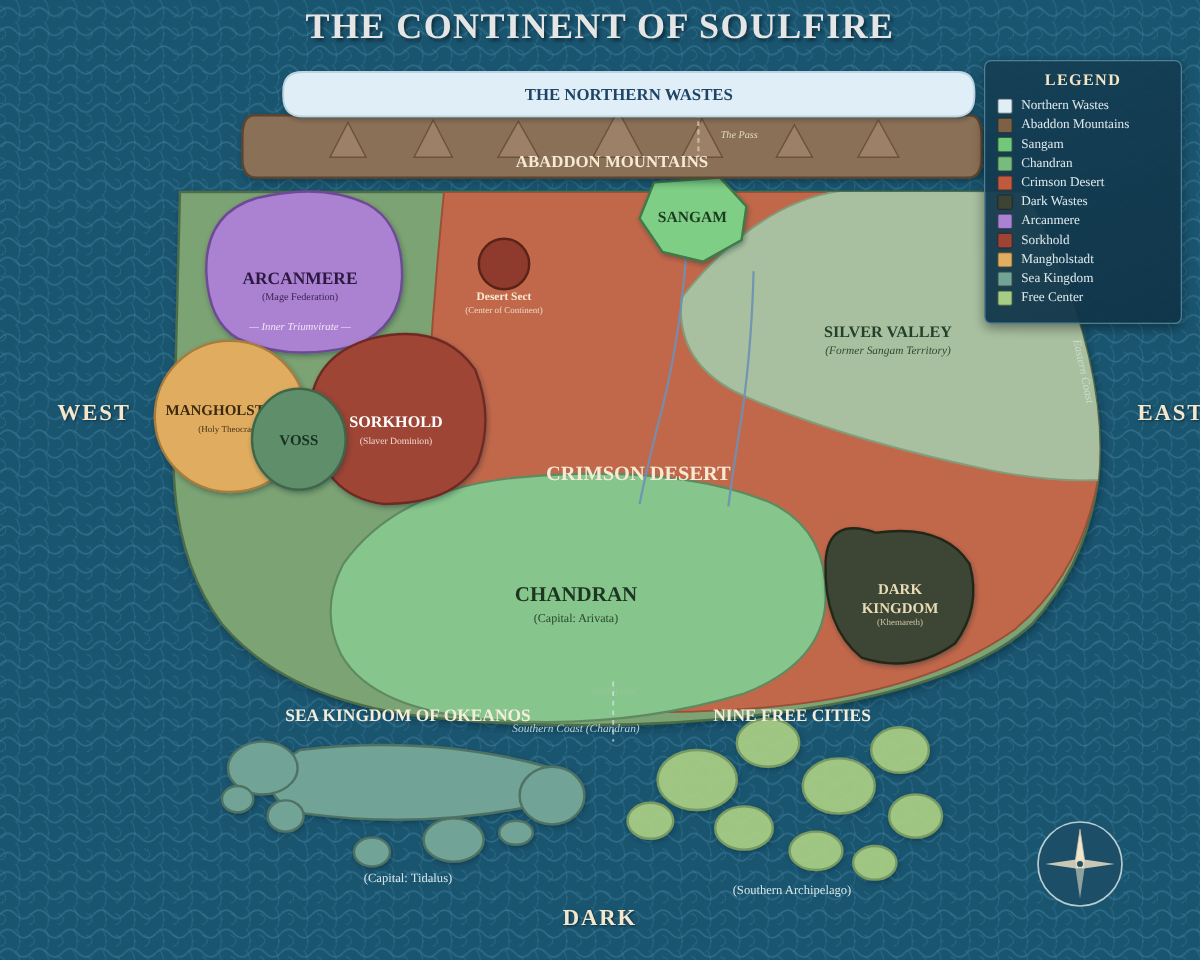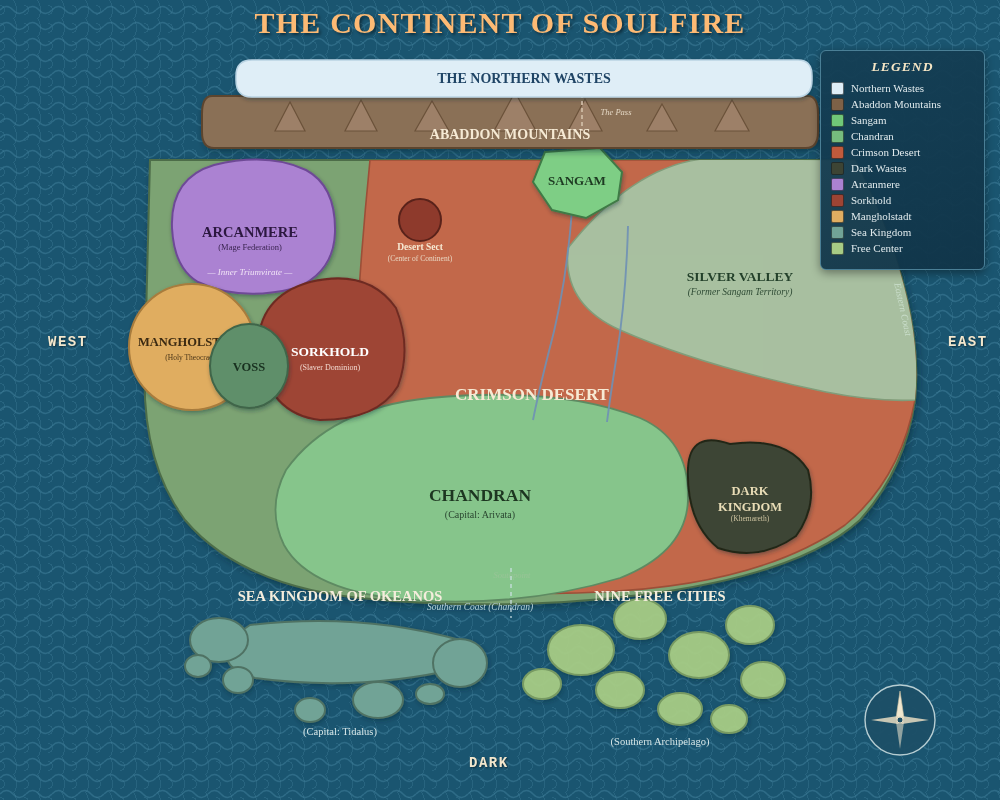--- a/index.html
+++ b/index.html
@@ -22,32 +22,31 @@
       repeating-radial-gradient(circle at 0 10px, transparent 0 4px, rgba(110,180,205,0.16) 4px 5px, transparent 5px 12px);
     background-size: 24px 18px;
     pointer-events: none;
   }
 
   #map-title {
     position: absolute; top: 6px; left: 0; width: 1000px;
     text-align: center;
     font-size: 30px; font-weight: bold;
     letter-spacing: 1.2px;
-    color: #fdba74;
+    color: #e5e5e5;
     text-shadow: 2px 2px 3px rgba(0,0,0,0.45);
   }
 
   .dir-label {
     position: absolute;
     color: #f3e7cd;
     font-weight: bold;
-    font-size: 14px;
+    font-size: 19px;
     letter-spacing: 1.5px;
     text-shadow: 1px 1px 2px rgba(0,0,0,0.5);
-    font-family: Liberation Mono, monospace;
   }
   #dir-west { left: 48px; top: 334px; }
   #dir-east { left: 948px; top: 334px; }
   #dir-south { left: 469px; top: 755px; }
 
   
   #map-svg { position: absolute; inset: 0; }
 
   .rg-label {
     font-family: "Liberation Serif", serif;
@@ -76,21 +75,20 @@
     box-shadow: 0 3px 10px rgba(0,0,0,0.4);
     padding: 8px 10px;
   }
   #legend-title {
     text-align: center;
     color: #f5e6c5;
     font-weight: bold;
     font-size: 13.5px;
     letter-spacing: 1.1px;
     margin-bottom: 7px;
-    font-style: italic;
   }
   .legend-row {
     display: flex; align-items: flex-start;
     height: 16px; margin-bottom: 0px;
   }
   .legend-swatch {
     width: 13px; height: 13px;
     border: 1px solid rgba(20,30,35,0.65);
     border-radius: 2px;
     margin-right: 7px;

